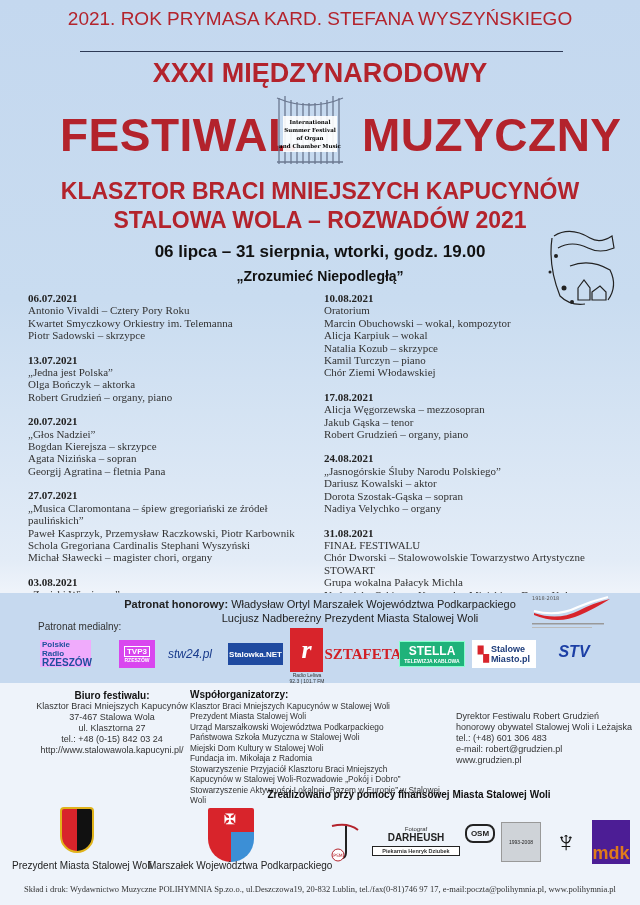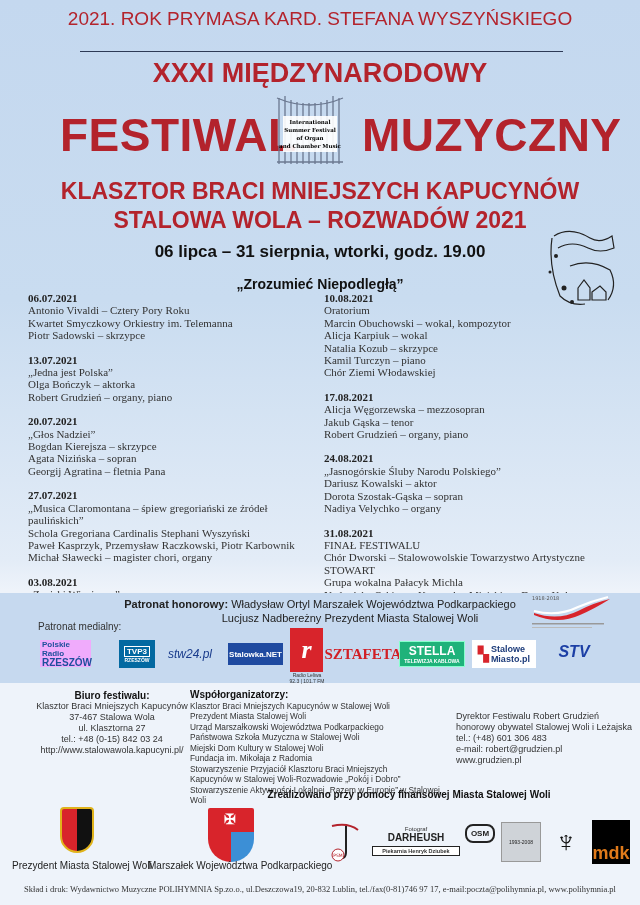--- a/index.html
+++ b/index.html
@@ -16,42 +16,42 @@
 
   #top-title { top: 8px; font-size: 19px; }
   #top-rule { top: 51px; left: 80px; width: 483px; height: 1px; background: #2d3a55; }
   #title-1 { top: 58px; font-size: 27px; font-weight: bold; }
   #title-fest { top: 108px; left: 60px; font-size: 46px; font-weight: bold; letter-spacing: 0.5px; }
   #title-muz { top: 108px; left: 350px; font-size: 46px; font-weight: bold; letter-spacing: 0.5px; margin-left: 12px; }
   #organ-logo { top: 90px; left: 273px; width: 74px; height: 80px; }
   #title-venue { top: 178px; font-size: 23px; font-weight: bold; }
   #title-place { top: 207px; font-size: 23px; font-weight: bold; }
   #dates-line { top: 242px; font-size: 17px; font-weight: bold; color: #111; }
-  #motto { top: 268px; font-size: 14px; font-weight: bold; color: #111; margin-top: 8px; }
+  #motto { top: 268px; font-size: 14px; font-weight: bold; color: #111; }
   #ornament { top: 226px; left: 540px; width: 82px; height: 84px; }
 
   .program { top: 292px; font-family: "Liberation Serif", serif; font-size: 11px; line-height: 12.4px; color: #333; }
   #program-left { left: 28px; width: 290px; }
   #program-right { left: 324px; width: 310px; }
   .concert { margin-bottom: 12px; }
   .concert-date { font-weight: bold; color: #222; }
 
   #patronage-band { top: 593px; left: 0; width: 640px; height: 90px; background: #c6d9ef; }
   #patron-label { top: 598px; left: 0; width: 640px; text-align: center; font-size: 11px; }
   #patron-label b { font-weight: bold; }
   #patron-line2 { top: 612px; left: 0; width: 640px; text-align: center; font-size: 11px; padding-left: 60px; }
   #media-label { top: 621px; left: 38px; font-size: 10px; color: #333; }
   #anniv-logo { top: 593px; left: 528px; width: 85px; height: 38px; }
 
   .media-logo { position: absolute; display: flex; align-items: center; justify-content: center; font-weight: bold; }
   #logo-pr { top: 640px; left: 40px; width: 51px; height: 27px; background: #f0abfc; font-size: 8px; color: #1d4f9c; gap: 3px; }
   #logo-pr .circ { width: 16px; height: 20px; border-radius: 50%; background: linear-gradient(90deg,#e5802a,#6d93c9); }
   #logo-pr .txt { display: flex; flex-direction: column; line-height: 9px; }
   #logo-pr .txt span:last-child { font-size: 10px; }
-  #logo-tvp { top: 640px; left: 119px; width: 36px; height: 28px; background: #0369a1; color: #fff; font-size: 8px; flex-direction: column; }
+  #logo-tvp { top: 640px; left: 119px; width: 36px; height: 28px; background: #d946ef; color: #fff; font-size: 8px; flex-direction: column; }
   #logo-tvp .box { border: 1px solid #fff; padding: 0 2px; font-size: 8px; }
   #logo-stw { top: 643px; left: 165px; width: 50px; height: 22px; color: #1a3c8c; font-size: 12px; font-weight: normal; font-style: italic; }
   #logo-stal { top: 643px; left: 228px; width: 55px; height: 22px; background: #1f4aa0; color: #fff; font-size: 8px; }
   #logo-rad { top: 628px; left: 290px; width: 33px; height: 44px; background: #d8242b; color: #fff; font-size: 26px; font-family: "Liberation Serif", serif; font-style: italic; }
   #logo-rad-sub { top: 672px; left: 289px; width: 36px; font-size: 5px; text-align: center; color: #333; }
   #logo-szt { top: 643px; left: 332px; width: 62px; height: 22px; color: #d11f26; font-size: 15px; font-family: "Liberation Serif", serif; }
   #logo-stella { top: 641px; left: 399px; width: 66px; height: 26px; background: #1fb27a; color: #fff; font-size: 12px; flex-direction: column; line-height: 13px; border: 1px solid #8fc; }
   #logo-stella small { font-size: 5px; line-height: 6px; }
   #logo-sm { top: 640px; left: 472px; width: 64px; height: 28px; background: #fff; color: #1d3c7a; font-size: 9px; gap: 2px; }
   #logo-sm .bb { color: #d8242b; font-size: 14px; }
@@ -71,21 +71,21 @@
   .footer-caption { position: absolute; top: 860px; font-size: 10px; color: #222; }
   #cap-sw { left: 12px; }
   #cap-pk { left: 148px; }
   #logo-psm { top: 822px; left: 328px; width: 36px; height: 40px; color: #b3232c; font-size: 7px; }
   #logo-darh { top: 826px; left: 372px; width: 88px; text-align: center; font-size: 6px; color: #333; }
   #logo-darh .name { font-size: 10px; font-weight: bold; color: #222; }
   #logo-darh .bakery { border: 1px solid #222; font-size: 5.5px; font-weight: bold; margin-top: 3px; padding: 1px 0; background: #fff; }
   #logo-osm { top: 824px; left: 465px; width: 30px; height: 38px; font-size: 8px; font-weight: bold; color: #222; text-align: center; }
   #logo-grud { top: 822px; left: 501px; width: 40px; height: 40px; background: #cfd3d8; border: 1px solid #999; display: flex; align-items: center; justify-content: center; font-size: 5px; }
   #logo-lyre { top: 822px; left: 550px; width: 32px; height: 40px; font-size: 30px; color: #111; text-align: center; line-height: 40px; }
-  #logo-mdk { top: 820px; left: 592px; width: 38px; height: 44px; background: #000000; display: flex; align-items: flex-end; justify-content: center; font-size: 18px; font-weight: bold; color: #555; }
+  #logo-mdk { top: 820px; left: 592px; width: 38px; height: 44px; background: #4c1d95; display: flex; align-items: flex-end; justify-content: center; font-size: 18px; font-weight: bold; color: #555; }
   #logo-mdk span { color: #e07a1a; }
 
   #imprint { top: 884px; left: 0; width: 640px; text-align: center; font-family: "Liberation Serif", serif; font-size: 8.5px; color: #333; }
 </style>
 </head>
 <body>
 
 <div class="abs center red" id="top-title">2021. ROK PRYMASA KARD. STEFANA WYSZYŃSKIEGO</div>
 <div class="abs" id="top-rule"></div>
 <div class="abs center red" id="title-1">XXXI MIĘDZYNARODOWY</div>
@@ -146,22 +146,22 @@
   <div class="concert">
     <div class="concert-date">20.07.2021</div>
     <div>„Głos Nadziei”</div>
     <div>Bogdan Kierejsza – skrzypce</div>
     <div>Agata Nizińska – sopran</div>
     <div>Georgij Agratina – fletnia Pana</div>
   </div>
   <div class="concert">
     <div class="concert-date">27.07.2021</div>
     <div>„Musica Claromontana – śpiew gregoriański ze źródeł paulińskich”</div>
+    <div>Paweł Kasprzyk, Przemysław Raczkowski, Piotr Karbownik</div>
     <div>Schola Gregoriana Cardinalis Stephani Wyszyński</div>
-    <div>Paweł Kasprzyk, Przemysław Raczkowski, Piotr Karbownik</div>
     <div>Michał Sławecki – magister chori, organy</div>
   </div>
   <div class="concert">
     <div class="concert-date">03.08.2021</div>
     <div>„Zapiski Więzienne”</div>
     <div>Maciej Zakościelny – aktor/narrator</div>
     <div>Oksana Harhay – skrzypce</div>
     <div>Olenka Matselyukh – organy</div>
   </div>
 </div>

